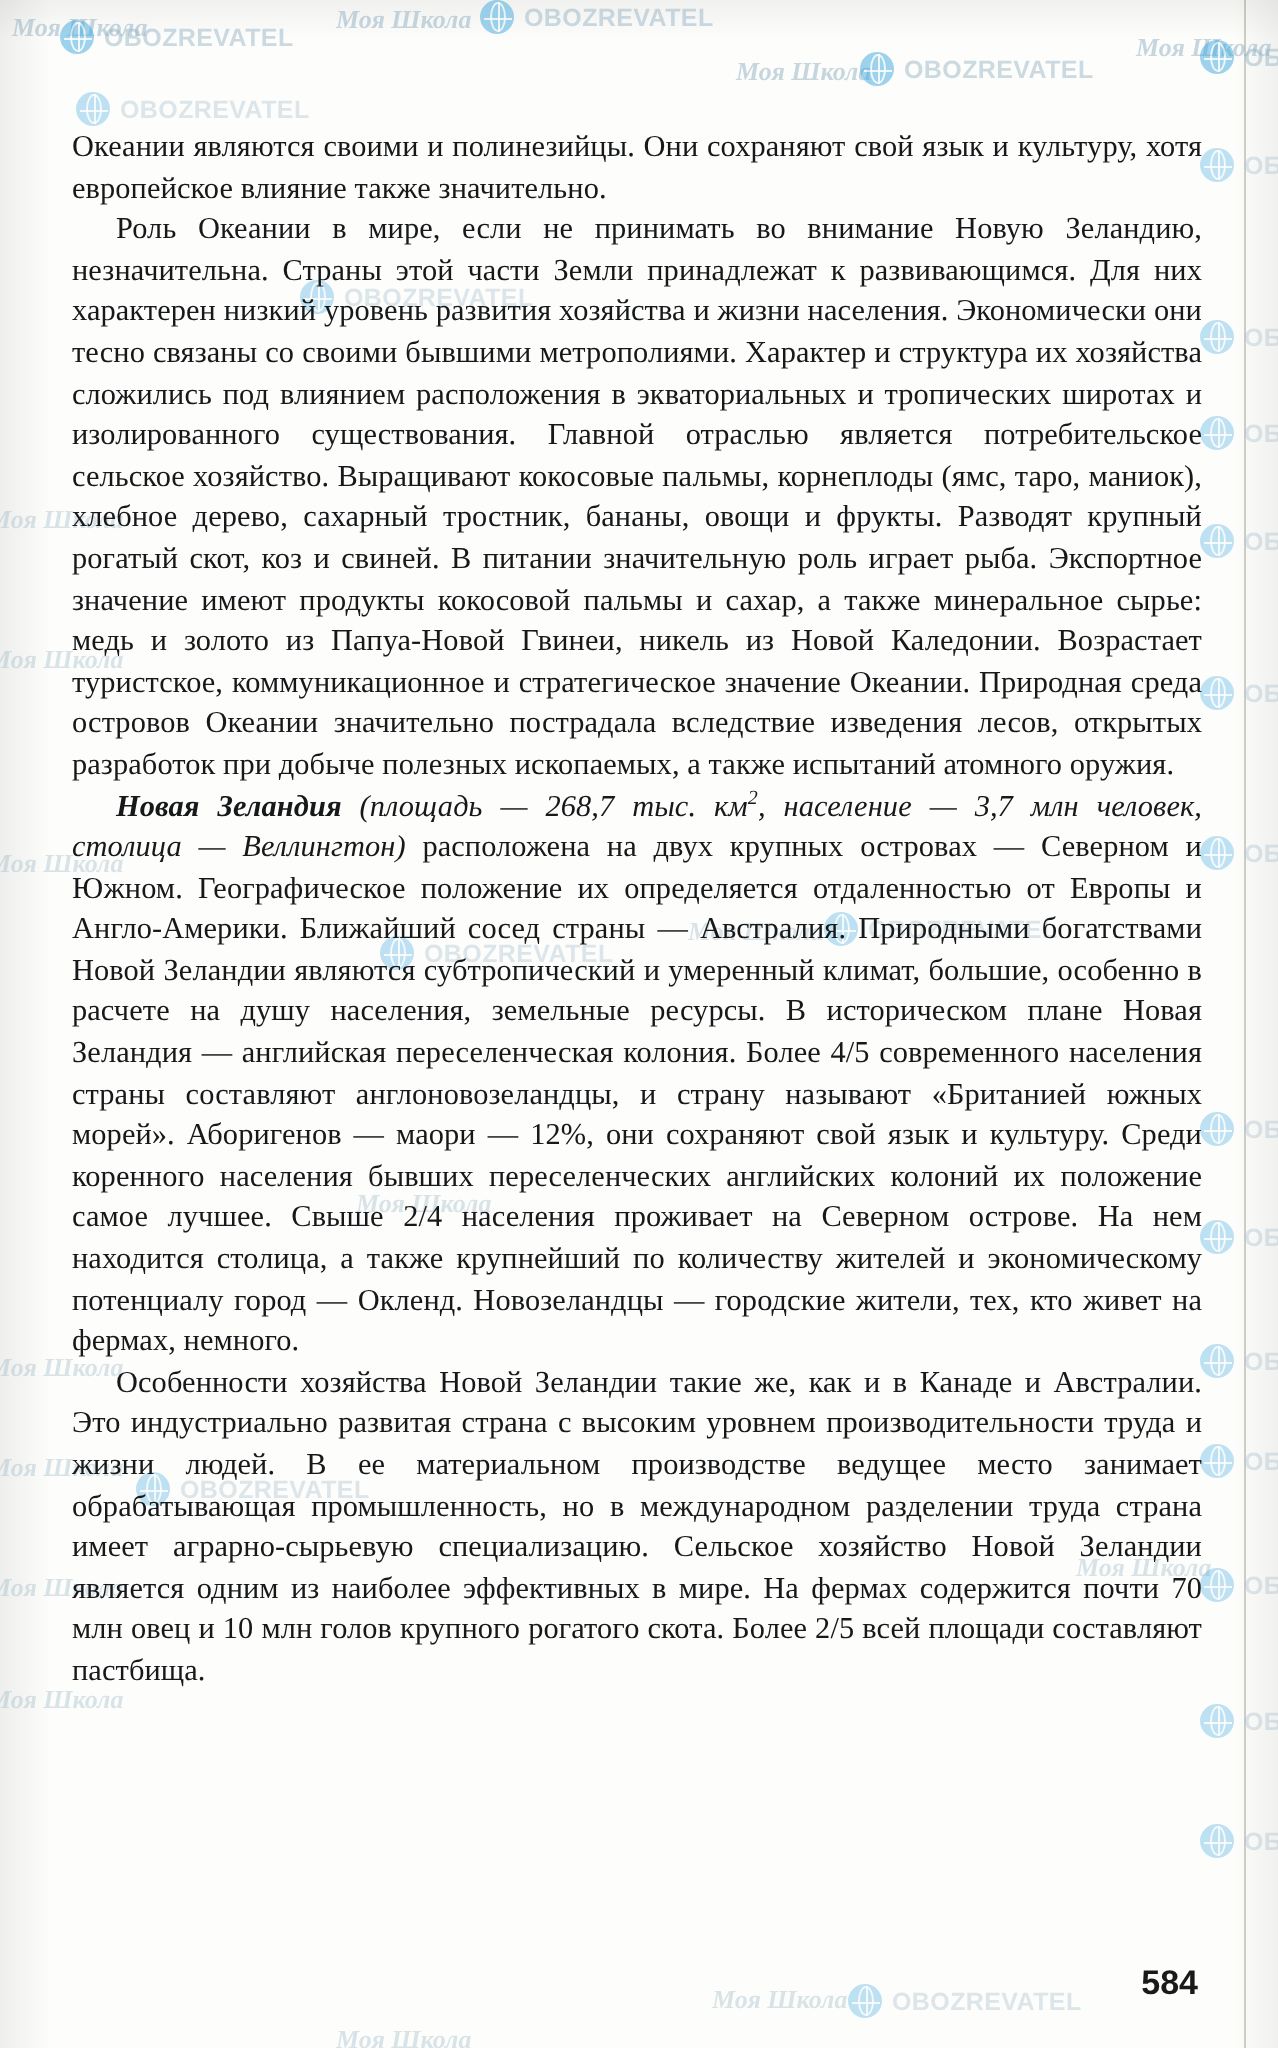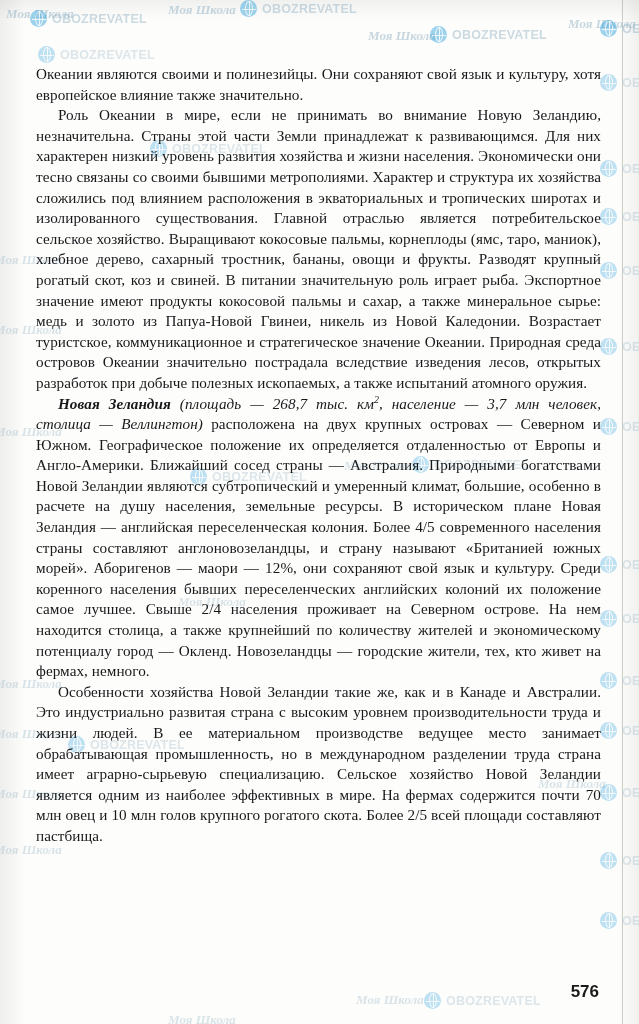--- a/index.html
+++ b/index.html
@@ -373,14 +373,14 @@
 
     <p>Океании являются своими и полинезийцы. Они сохраняют свой язык и культуру, хотя европейское влияние также значительно.</p>
 
     <p class="indent">Роль Океании в мире, если не принимать во внимание Новую Зеландию, незначительна. Страны этой части Земли принадлежат к развивающимся. Для них характерен низкий уровень развития хозяйства и жизни населения. Экономически они тесно связаны со своими бывшими метрополиями. Характер и структура их хозяйства сложились под влиянием расположения в экваториальных и тропических широтах и изолированного существования. Главной отраслью является потребительское сельское хозяйство. Выращивают кокосовые пальмы, корнеплоды (ямс, таро, маниок), хлебное дерево, сахарный тростник, бананы, овощи и фрукты. Разводят крупный рогатый скот, коз и свиней. В питании значительную роль играет рыба. Экспортное значение имеют продукты кокосовой пальмы и сахар, а также минеральное сырье: медь и золото из Папуа-Новой Гвинеи, никель из Новой Каледонии. Возрастает туристское, коммуникационное и стратегическое значение Океании. Природная среда островов Океании значительно пострадала вследствие изведения лесов, открытых разработок при добыче полезных ископаемых, а также испытаний атомного оружия.</p>
 
     <p class="indent"><span class="country-name">Новая Зеландия</span> <span class="stat-italic">(площадь — 268,7 тыс. км<sup>2</sup>, население — 3,7 млн человек, столица — Веллингтон)</span><span> расположена на двух крупных островах — Северном и Южном. Географическое положение их определяется отдаленностью от Европы и Англо-Америки. Ближайший сосед страны — Австралия. Природными богатствами Новой Зеландии являются субтропический и умеренный климат, большие, особенно в расчете на душу населения, земельные ресурсы. В историческом плане Новая Зеландия — английская переселенческая колония. Более 4/5 современного населения страны составляют англоновозеландцы, и страну называют «Британией южных морей». Аборигенов — маори — 12%, они сохраняют свой язык и культуру. Среди коренного населения бывших переселенческих английских колоний их положение самое лучшее. Свыше 2/4 населения проживает на Северном острове. На нем находится столица, а также крупнейший по количеству жителей и экономическому потенциалу город — Окленд. Новозеландцы — городские жители, тех, кто живет на фермах, немного.</span></p>
 
     <p class="indent">Особенности хозяйства Новой Зеландии такие же, как и в Канаде и Австралии. Это индустриально развитая страна с высоким уровнем производительности труда и жизни людей. В ее материальном производстве ведущее место занимает обрабатывающая промышленность, но в международном разделении труда страна имеет аграрно-сырьевую специализацию. Сельское хозяйство Новой Зеландии является одним из наиболее эффективных в мире. На фермах содержится почти 70 млн овец и 10 млн голов крупного рогатого скота. Более 2/5 всей площади составляют пастбища.</p>
   </div>
 
-  <div id="page-number">576</div>
+  <div id="page-number">584</div>
 </div>
 
 </body></html>

